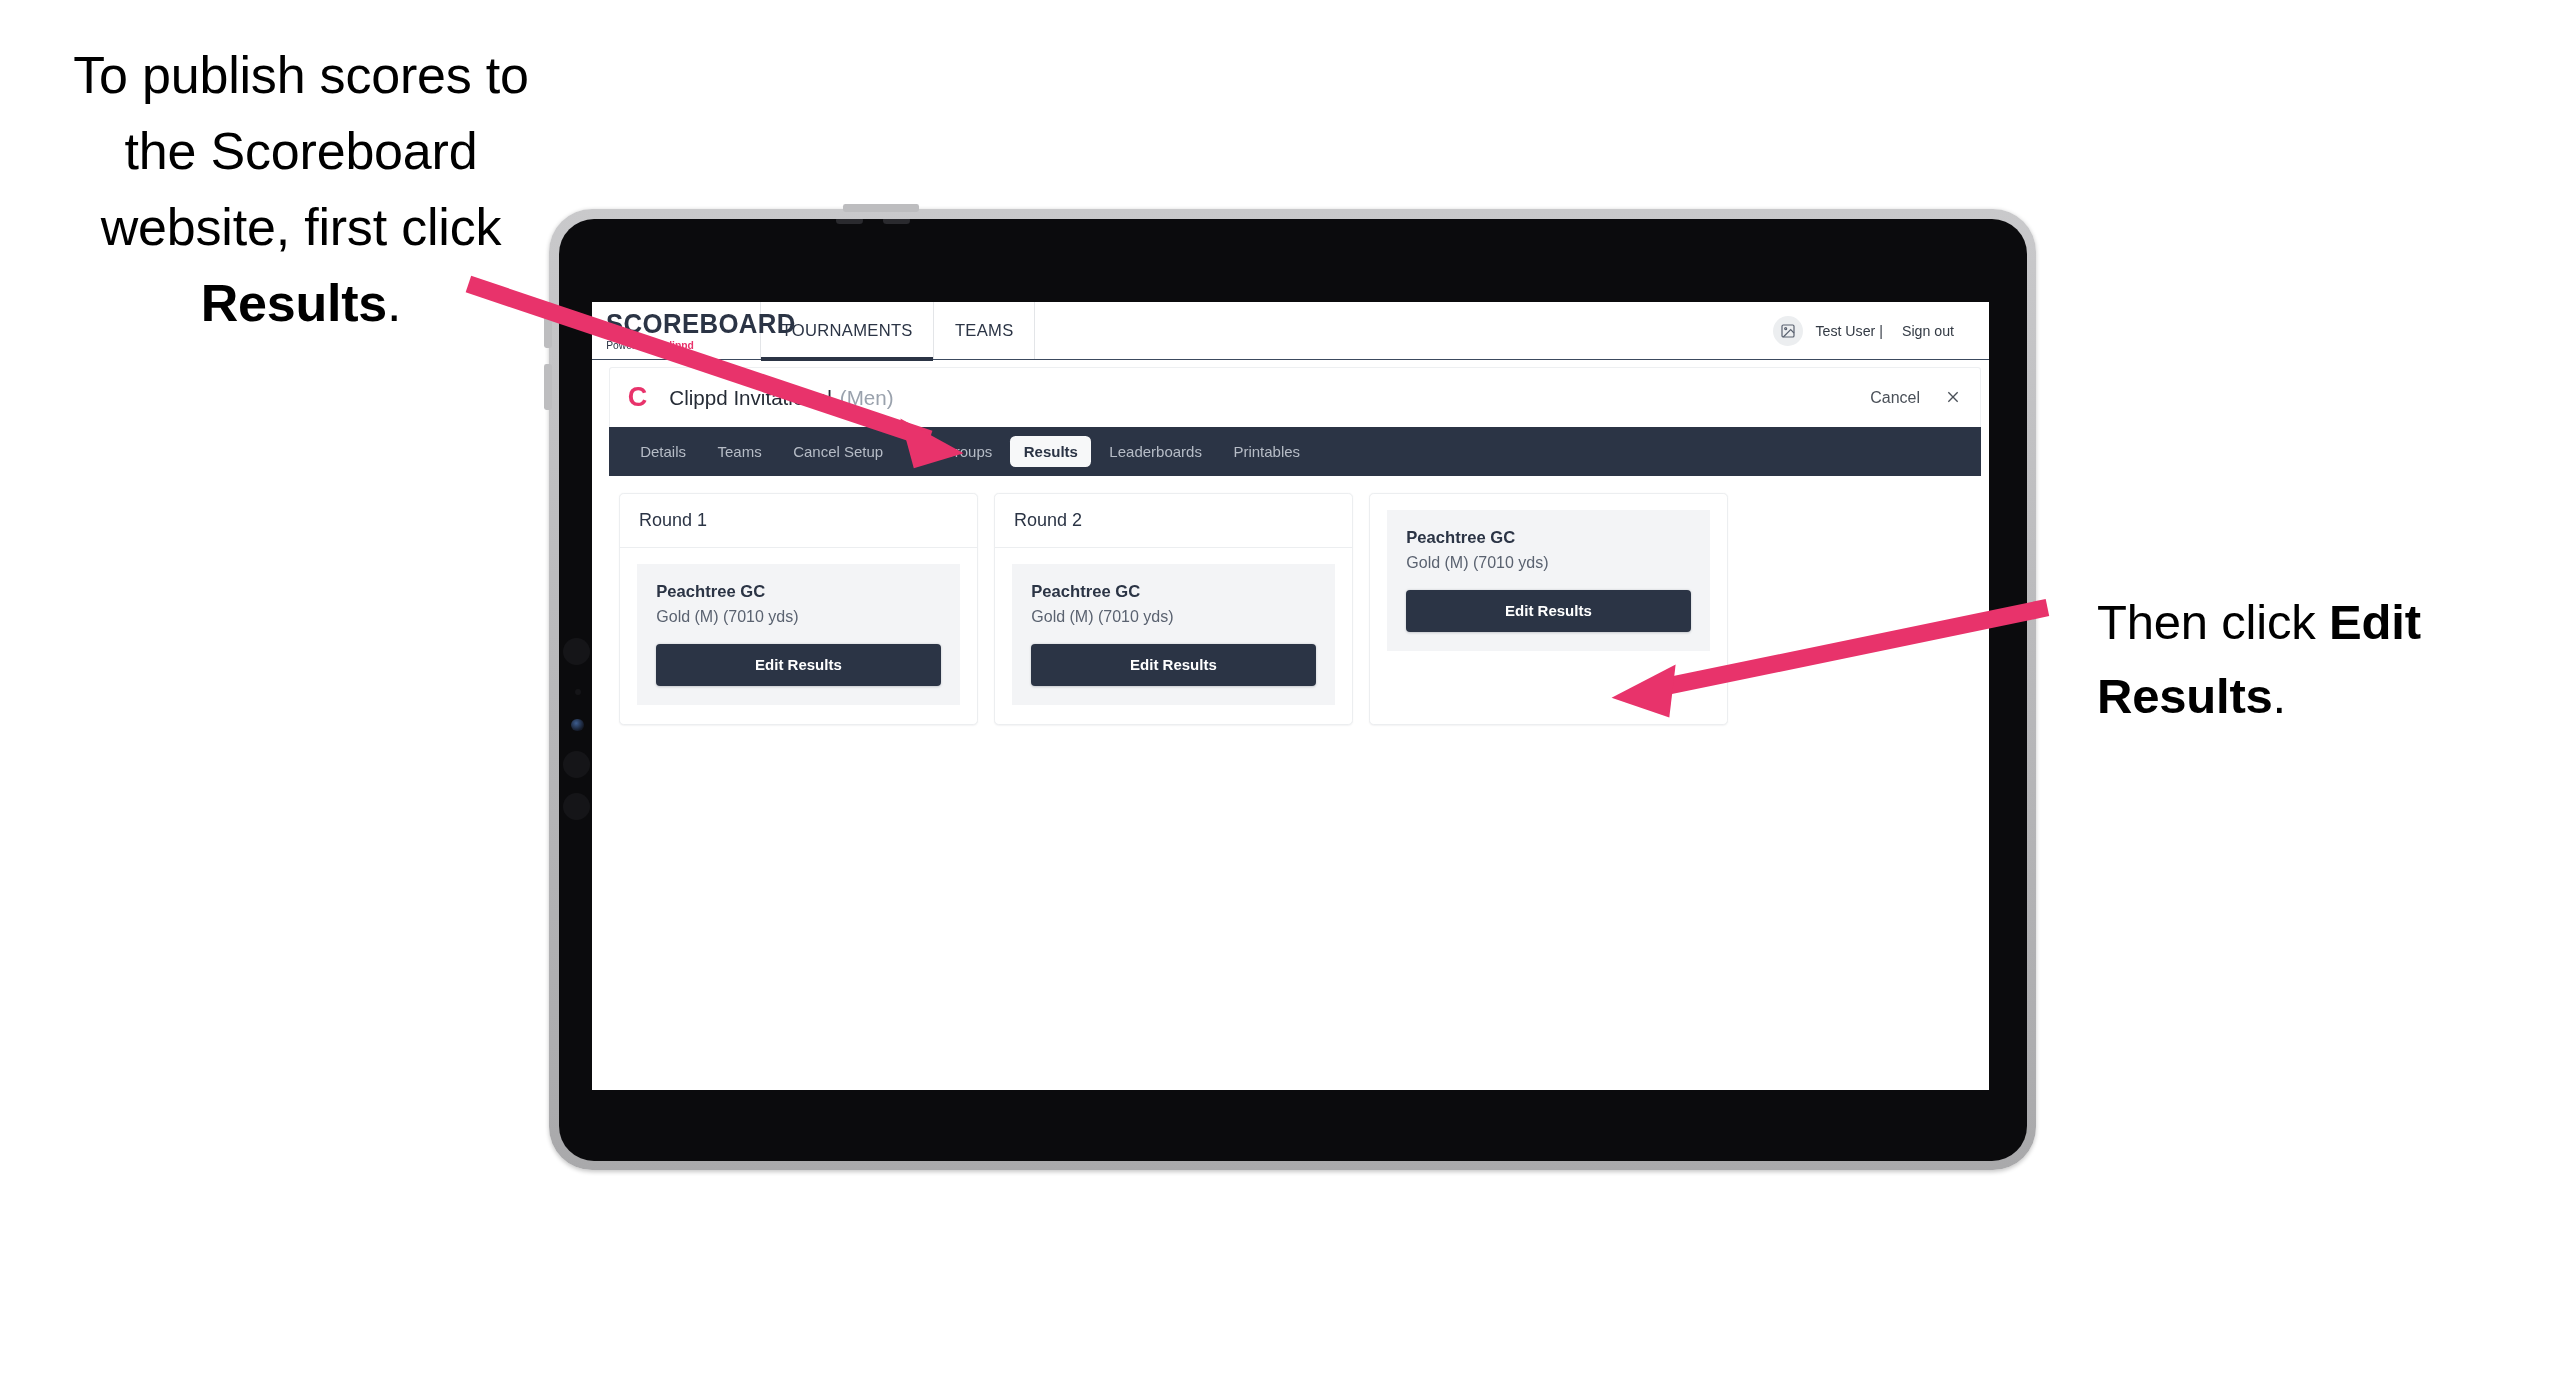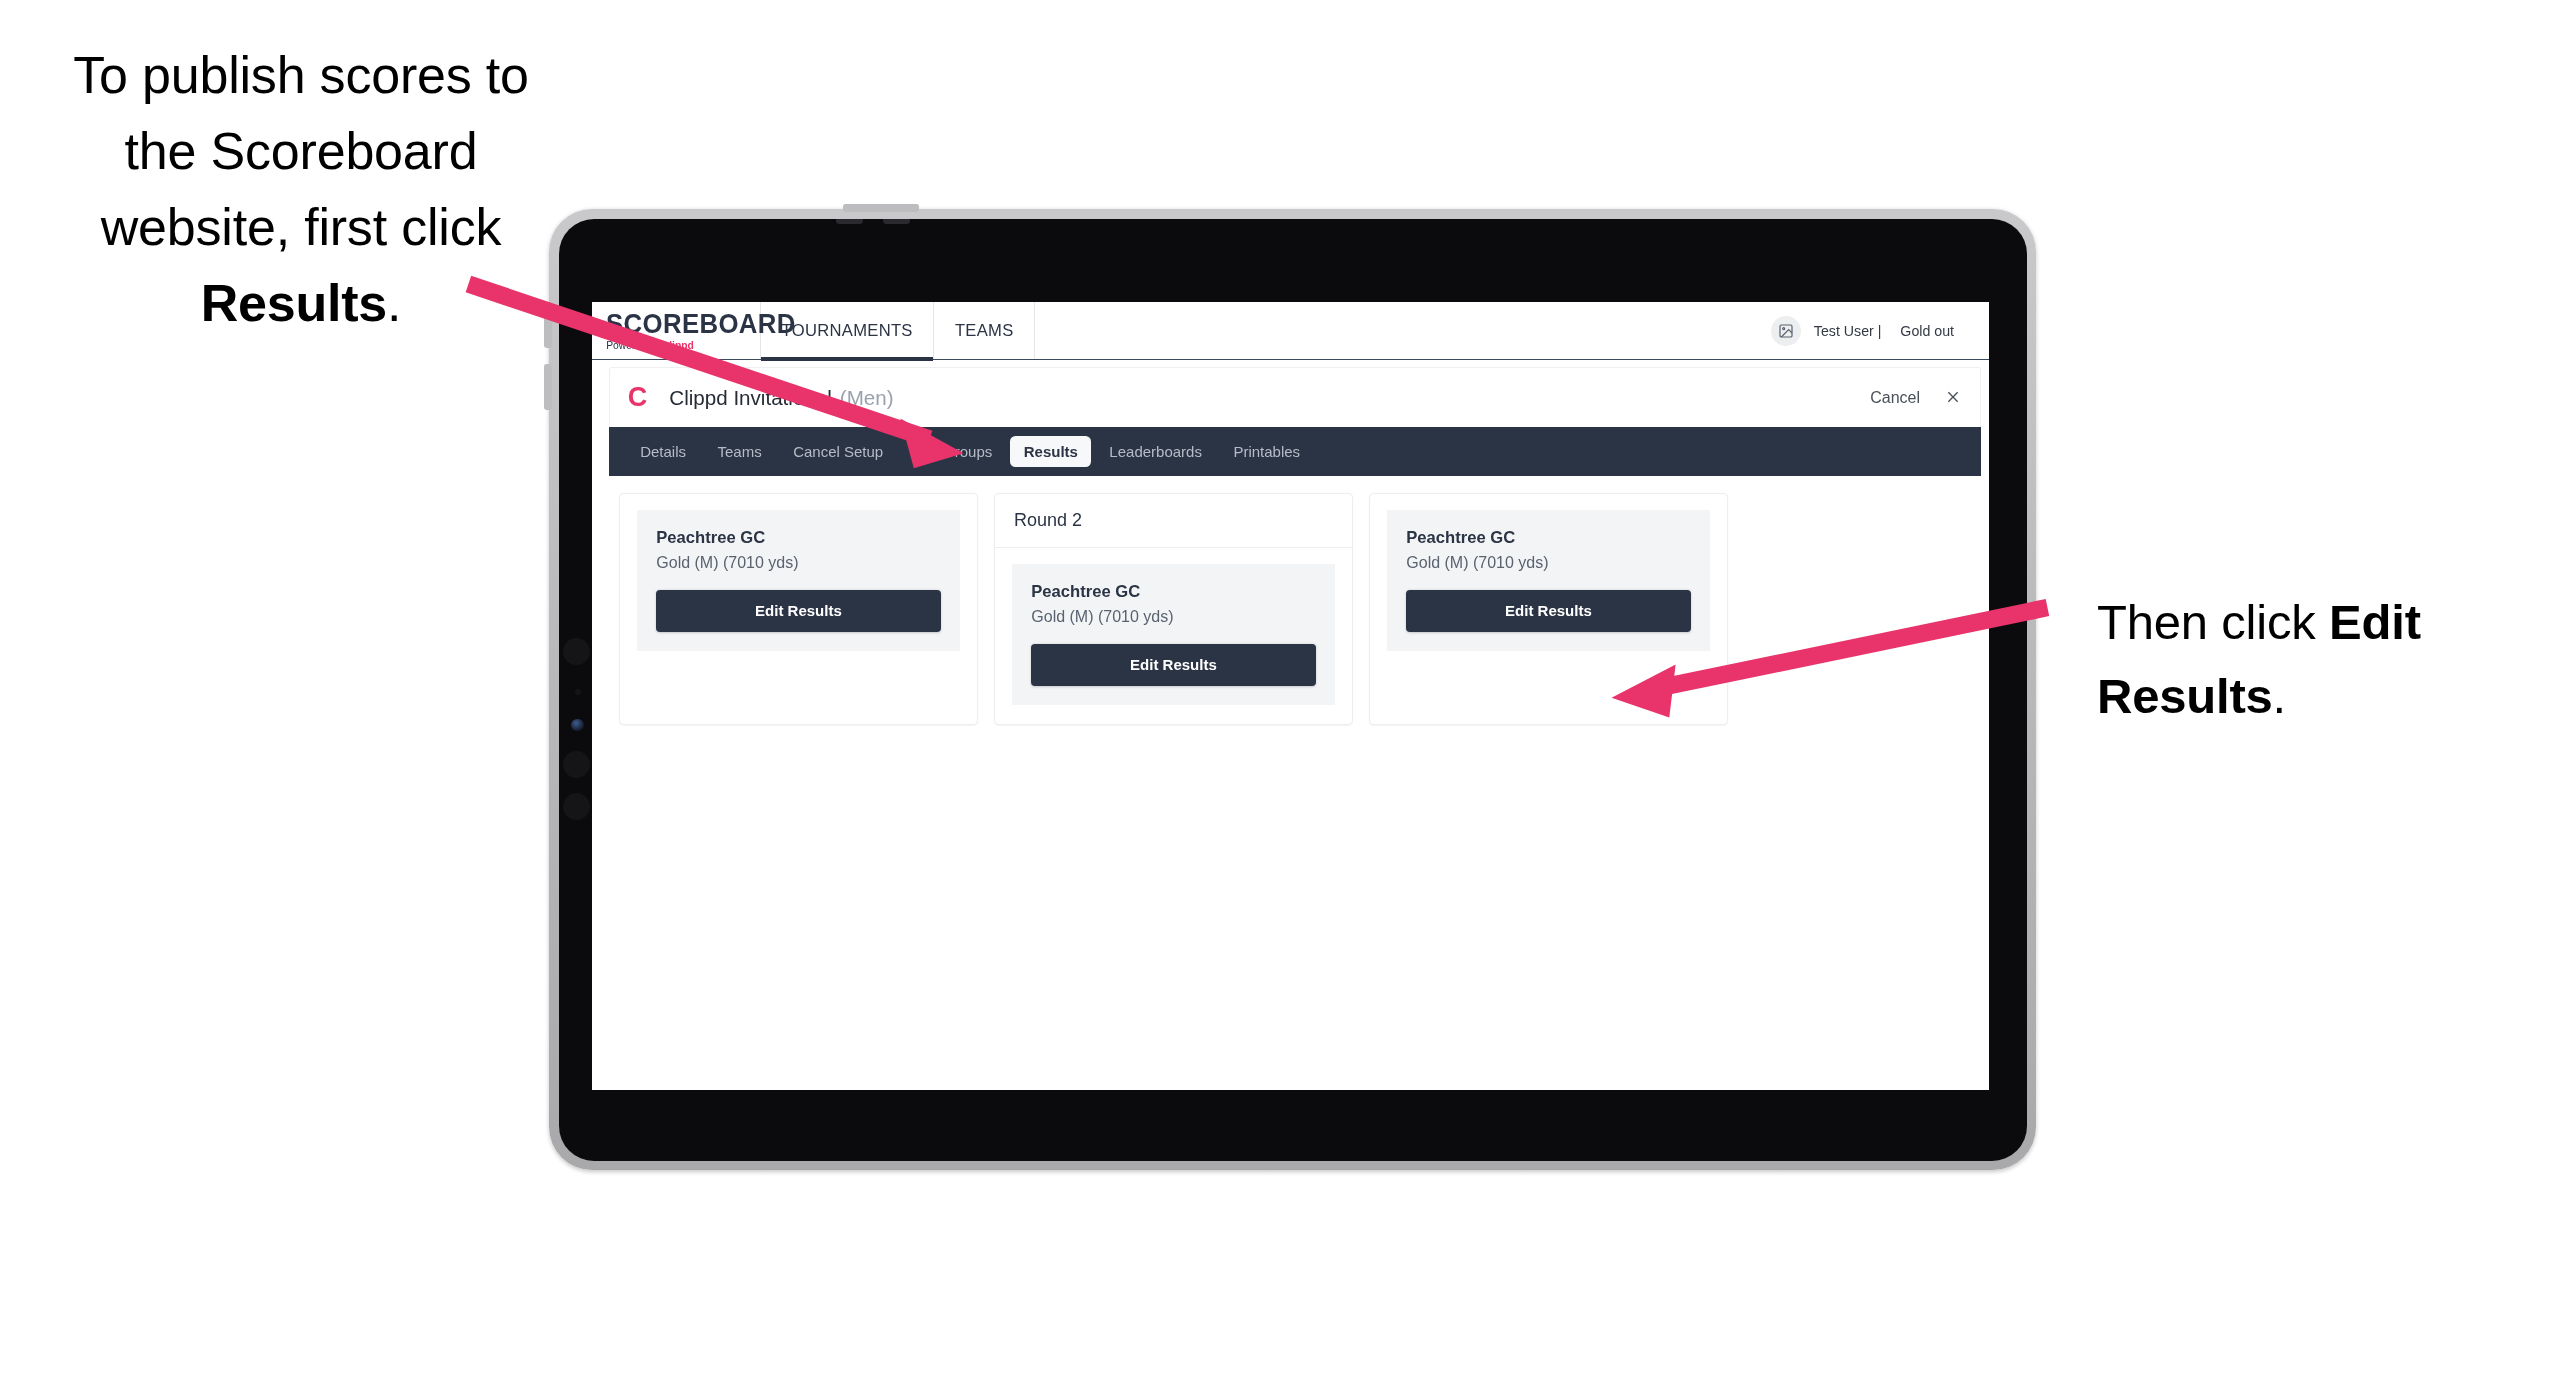--- a/index.html
+++ b/index.html
@@ -336,21 +336,21 @@
 
     <div id="topbar-right">
       <div id="avatar">
         <svg width="16" height="16" viewBox="0 0 24 24" fill="none" stroke="#5a6270" stroke-width="1.8">
           <rect x="3" y="3" width="18" height="18" rx="2"></rect>
           <circle cx="8.5" cy="8.5" r="1.5"></circle>
           <path d="M21 15l-5-5L5 21"></path>
         </svg>
       </div>
       <div id="user-name">Test User |</div>
-      <div id="signout">Gold out</div>
+      <div id="signout">Sign out</div>
     </div>
   </div>
 
   <div id="title-row">
     <div id="clippd-c">C</div>
     <div id="tourn-name">Clippd Invitational</div>
     <div id="tourn-gender">(Men)</div>
     <div id="title-spacer"></div>
     <div id="cancel-btn">
       <span>Cancel</span>
@@ -367,20 +367,21 @@
     <div class="subnav-item">Tee Groups</div>
     <div class="subnav-item active">Results</div>
     <div class="subnav-item">Leaderboards</div>
     <div class="subnav-item">Printables</div>
   </div>
 
   <div id="content">
     <div id="rounds">
 
       <div class="round-card">
+        <div class="round-head">Round 1</div>
         <div class="round-body">
           <div class="course-panel">
             <div class="course-name">Peachtree GC</div>
             <div class="course-tee">Gold (M) (7010 yds)</div>
             <button class="edit-btn">Edit Results</button>
           </div>
         </div>
       </div>
 
       <div class="round-card">

